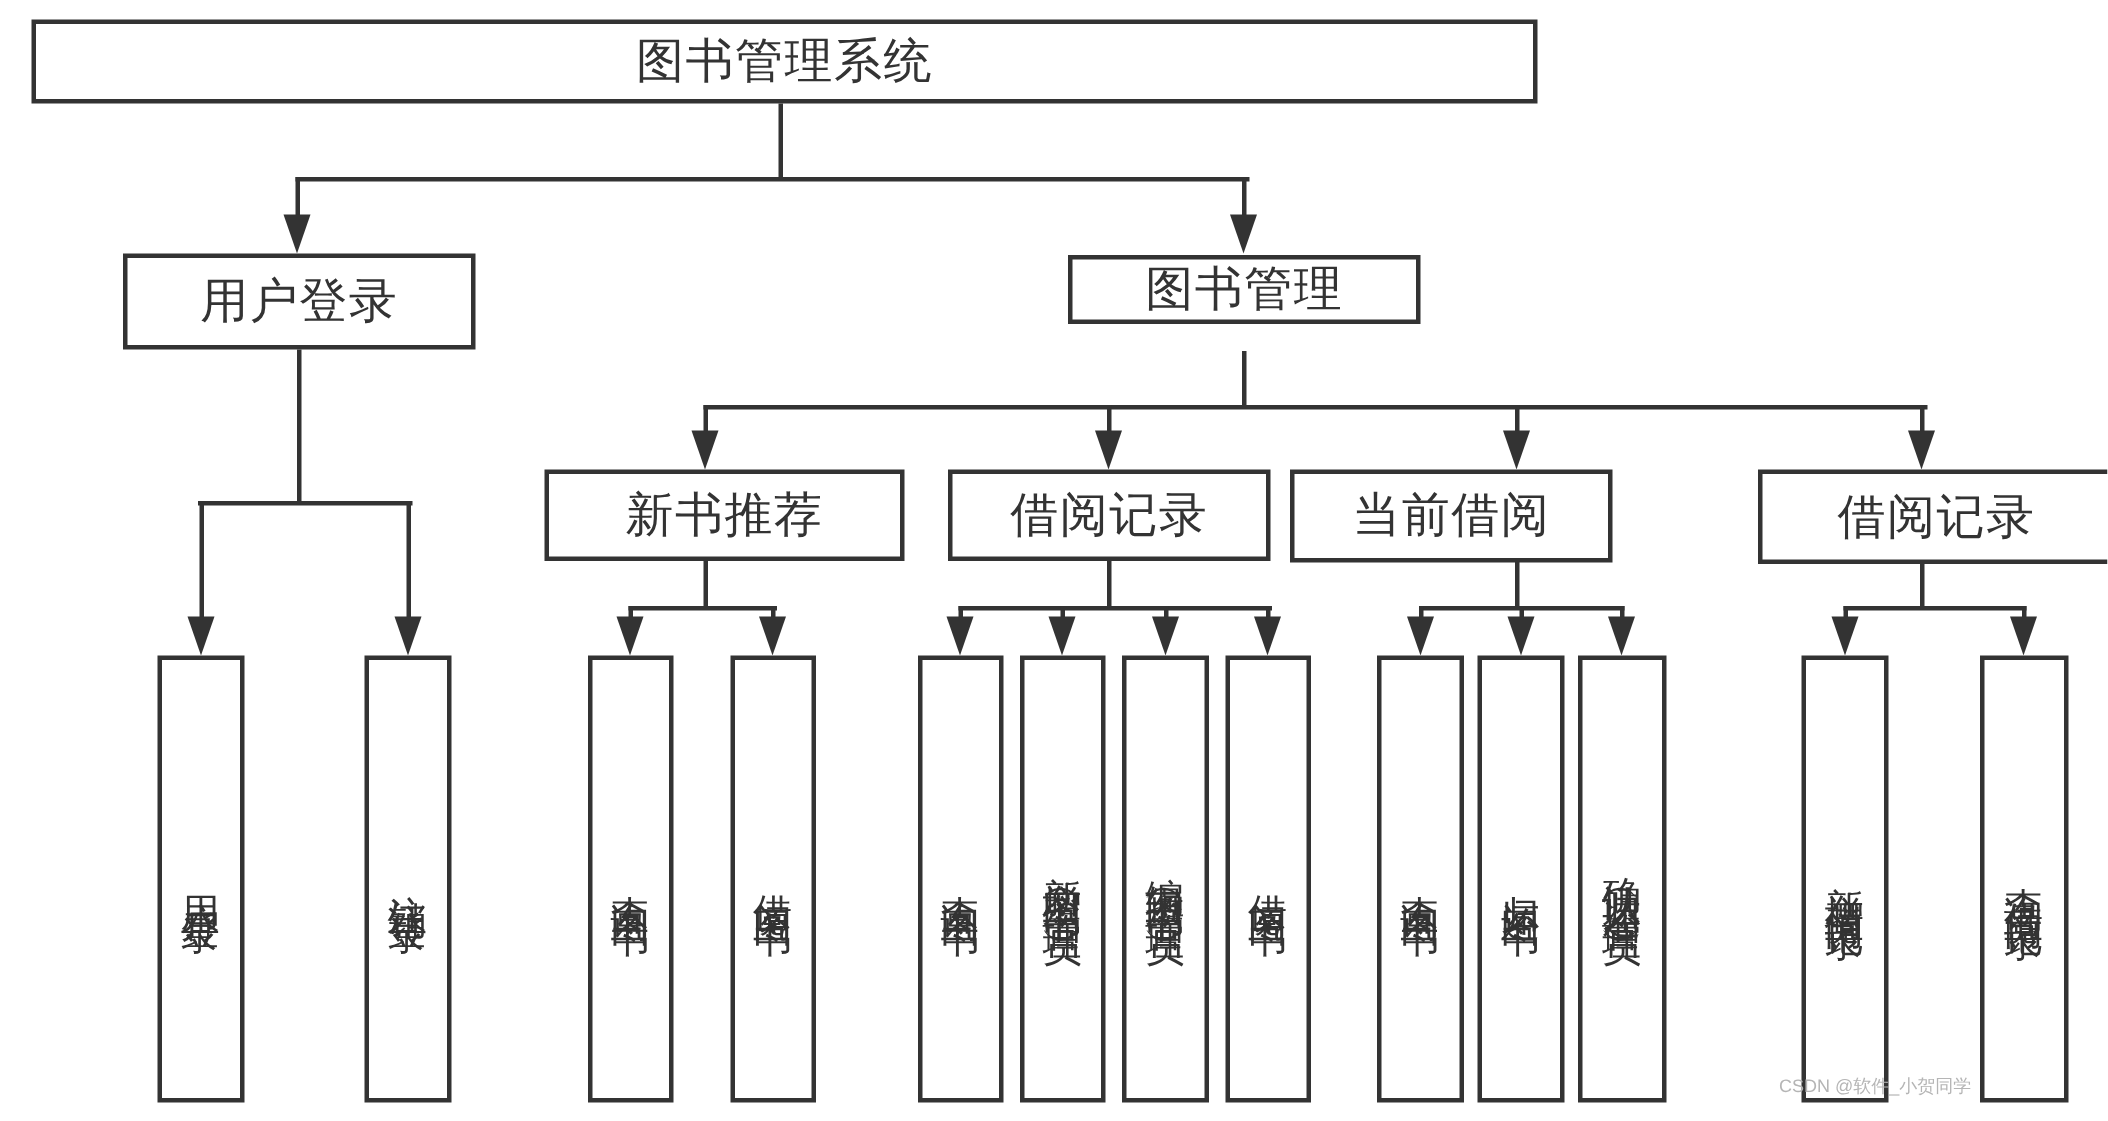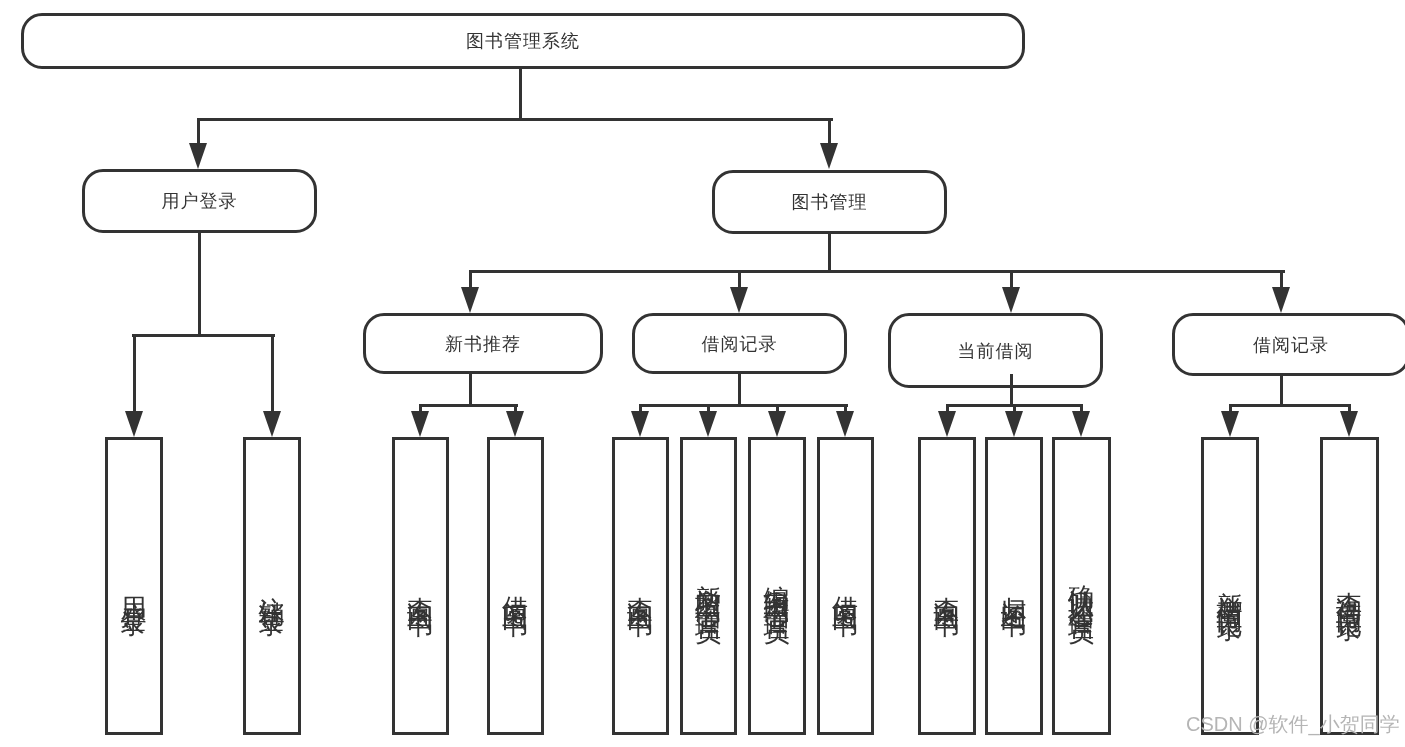--- a/index.html
+++ b/index.html
@@ -11,62 +11,62 @@
     overflow:hidden;
   }
   .box{
     position:absolute;
     box-sizing:border-box;
     border:3px solid var(--line,#333);
     background:#ffffff;
     color:var(--text,#333);
     display:flex;align-items:center;justify-content:center;
   }
-  .hbox{font-size:18px;letter-spacing:1px;white-space:nowrap;border-radius:21px;}
+  .hbox{font-size:32px;letter-spacing:1px;white-space:nowrap;}
   .vbox{font-size:26px;}
   .vlabel{
     writing-mode:vertical-rl;
     text-orientation:mixed;
     letter-spacing:5px;
     line-height:1;
     white-space:nowrap;
   }
   .cline{position:absolute;background:var(--line,#333);}
   .cline.h{height:3px;}
   .cline.v{width:3px;}
   .arrowhead{
     position:absolute;width:0;height:0;
     border-left:9px solid transparent;
     border-right:9px solid transparent;
     border-top:26px solid var(--line,#333);
   }
   .watermark{
     position:absolute;
     left:1186px;top:711px;
-    font-size:20px;line-height:26px;
+    font-size:12px;line-height:26px;
     color:var(--wm,#b5b5b5);
     white-space:nowrap;
   }
 </style>
 </head>
 <body>
 
 <div class="canvas">
 
   <div class="box hbox" style="left:21px;top:13px;width:1004px;height:56px;">图书管理系统</div>
 
   <div class="cline v" style="left:519px;top:69px;height:51px;"></div>
   <div class="cline h" style="left:197px;top:118px;width:636px;"></div>
   <div class="cline v" style="left:197px;top:118px;height:28px;"></div>
   <div class="arrowhead" style="left:189px;top:143px;"></div>
   <div class="cline v" style="left:828px;top:118px;height:28px;"></div>
   <div class="arrowhead" style="left:820px;top:143px;"></div>
 
   <div class="box hbox" style="left:82px;top:169px;width:235px;height:64px;">用户登录</div>
-  <div class="box hbox" style="left:712px;top:170px;width:235px;height:64px;">图书管理</div>
+  <div class="box hbox" style="left:712px;top:170px;width:235px;height:46px;">图书管理</div>
 
   <div class="cline v" style="left:198px;top:233px;height:103px;"></div>
   <div class="cline h" style="left:132px;top:334px;width:143px;"></div>
   <div class="cline v" style="left:133px;top:334px;height:78px;"></div>
   <div class="arrowhead" style="left:125px;top:411px;"></div>
   <div class="cline v" style="left:271px;top:334px;height:78px;"></div>
   <div class="arrowhead" style="left:263px;top:411px;"></div>
 
   <div class="cline v" style="left:828px;top:234px;height:38px;"></div>
   <div class="cline h" style="left:469px;top:270px;width:816px;"></div>
@@ -74,21 +74,21 @@
   <div class="arrowhead" style="left:461px;top:287px;"></div>
   <div class="cline v" style="left:738px;top:270px;height:20px;"></div>
   <div class="arrowhead" style="left:730px;top:287px;"></div>
   <div class="cline v" style="left:1010px;top:270px;height:20px;"></div>
   <div class="arrowhead" style="left:1002px;top:287px;"></div>
   <div class="cline v" style="left:1280px;top:270px;height:20px;"></div>
   <div class="arrowhead" style="left:1272px;top:287px;"></div>
 
   <div class="box hbox" style="left:363px;top:313px;width:240px;height:61px;">新书推荐</div>
   <div class="box hbox" style="left:632px;top:313px;width:215px;height:61px;">借阅记录</div>
-  <div class="box hbox" style="left:888px;top:313px;width:215px;height:75px;">当前借阅</div>
+  <div class="box hbox" style="left:860px;top:313px;width:215px;height:62px;">当前借阅</div>
   <div class="box hbox" style="left:1172px;top:313px;width:238px;height:63px;">借阅记录</div>
 
   <div class="cline v" style="left:469px;top:374px;height:32px;"></div>
   <div class="cline h" style="left:419px;top:404px;width:99px;"></div>
   <div class="cline v" style="left:419px;top:404px;height:12px;"></div>
   <div class="arrowhead" style="left:411px;top:411px;"></div>
   <div class="cline v" style="left:514px;top:404px;height:12px;"></div>
   <div class="arrowhead" style="left:506px;top:411px;"></div>
 
   <div class="cline v" style="left:738px;top:374px;height:32px;"></div>

